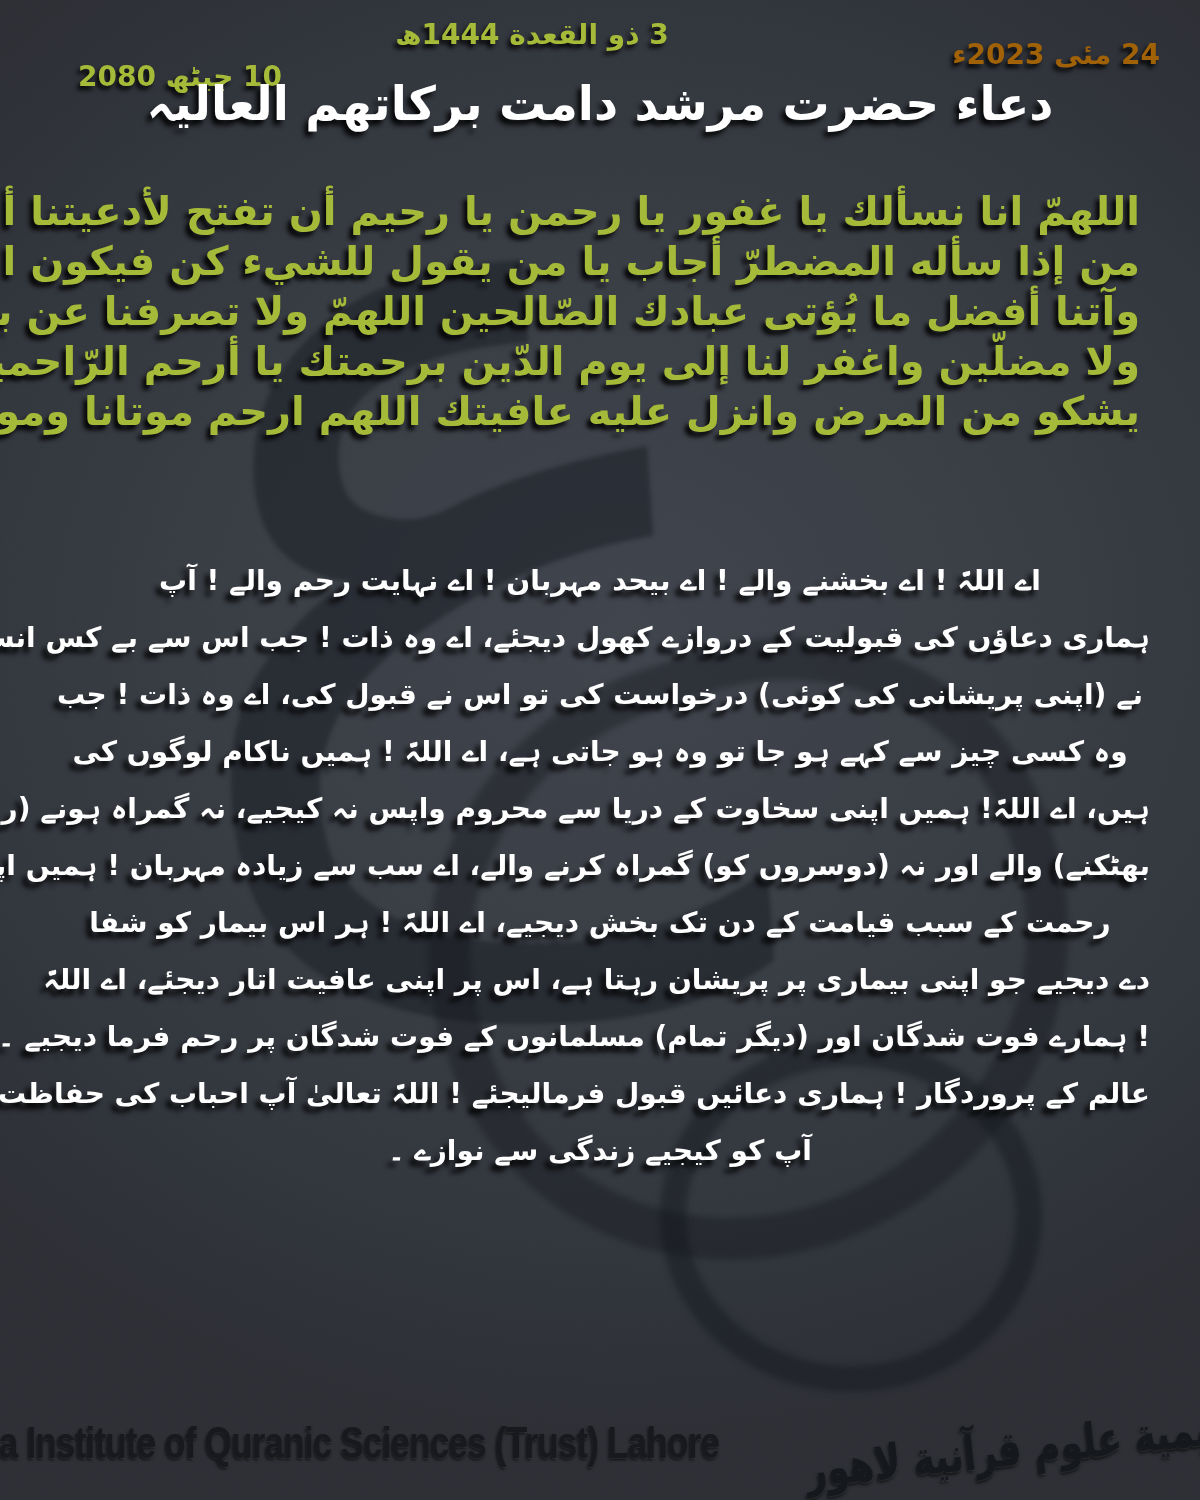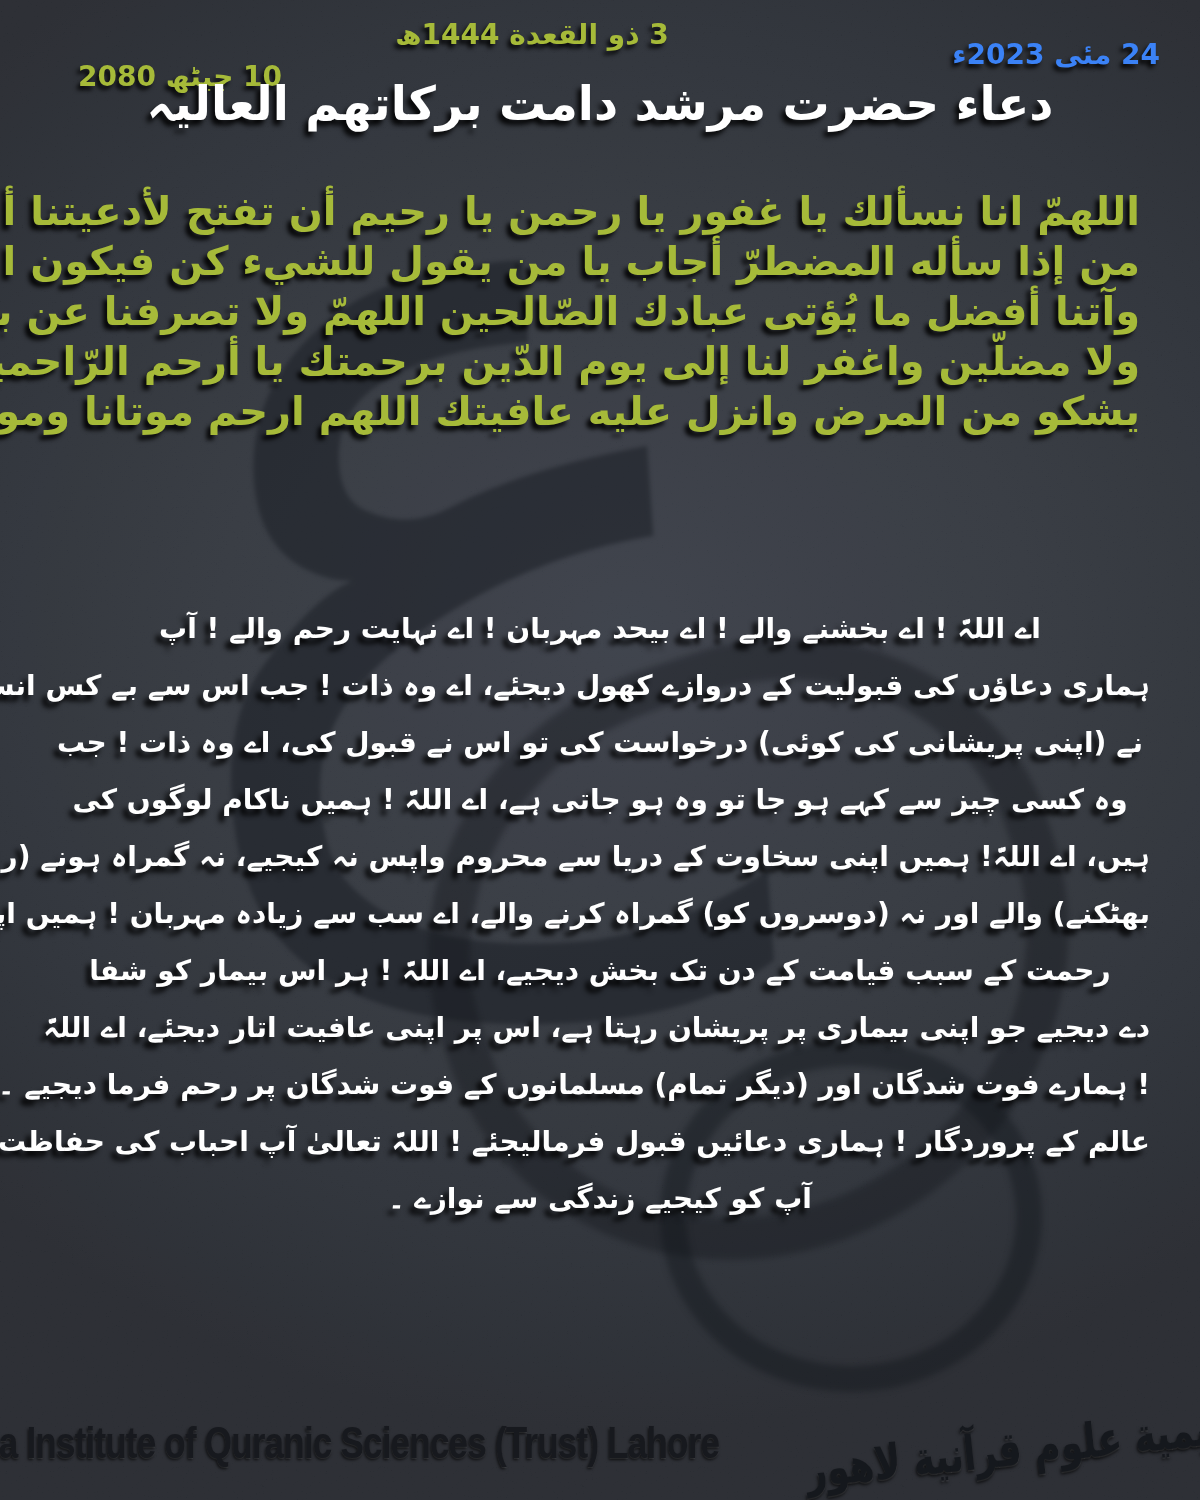--- a/index.html
+++ b/index.html
@@ -85,21 +85,21 @@
     width: 1080px;
     direction: rtl;
     text-align: center;
     font-size: 40px;
     font-weight: bold;
     line-height: 50px;
     text-shadow: -4px 5px 4px rgba(0,0,0,0.88);
   }
   #urdu-block {
     position: absolute;
-    top: 600px;
+    top: 552px;
     left: 50px;
     width: 1100px;
     direction: rtl;
     text-align: center;
     color: #ffffff;
     font-size: 28px;
     font-weight: bold;
     line-height: 57px;
     text-shadow: -5px 6px 5px rgba(0,0,0,0.9);
   }
@@ -150,21 +150,21 @@
 
 <div id="watermark" class="layer">
   <div class="wm-glyph">ع</div>
   <div class="wm-stroke"></div>
   <div class="wm-circle"></div>
 </div>
 
 <div id="content" class="layer">
 
   <div id="hijri-date" class="date" dir="rtl" style="color: rgb(166, 186, 57);">3 ذو القعدة 1444ھ</div>
-  <div id="greg-date" class="date" dir="rtl" style="color: #3b82f6;">24 مئی 2023ء</div>
+  <div id="greg-date" class="date" dir="rtl" style="color: #a16207;">24 مئی 2023ء</div>
   <div id="bikrami-date" class="date" dir="rtl" style="color: rgb(166, 186, 57);">10 جیٹھ 2080</div>
 
   <div id="page-title" dir="rtl">دعاء حضرت مرشد دامت برکاتھم العالیہ</div>
 
   <div id="arabic-block" dir="rtl" style="color: rgb(166, 186, 57);">
     <div class="text-line">اللهمّ انا نسألك يا غفور يا رحمن يا رحيم أن تفتح لأدعيتنا أبواب الإجابة يا</div>
     <div class="text-line">من إذا سأله المضطرّ أجاب يا من يقول للشيء كن فيكون اللهمّ لا تردّنا خائبين</div>
     <div class="text-line">وآتنا أفضل ما يُؤتى عبادك الصّالحين اللهمّ ولا تصرفنا عن بحر جودك خاسرين، ولا ضالّين</div>
     <div class="text-line">ولا مضلّين واغفر لنا إلى يوم الدّين برحمتك يا أرحم الرّاحمين اللهم اشف كل مريض</div>
     <div class="text-line">يشكو من المرض وانزل عليه عافيتك اللهم ارحم موتانا وموتى المسلمين آمين يارب العالمين حفظكم</div>

